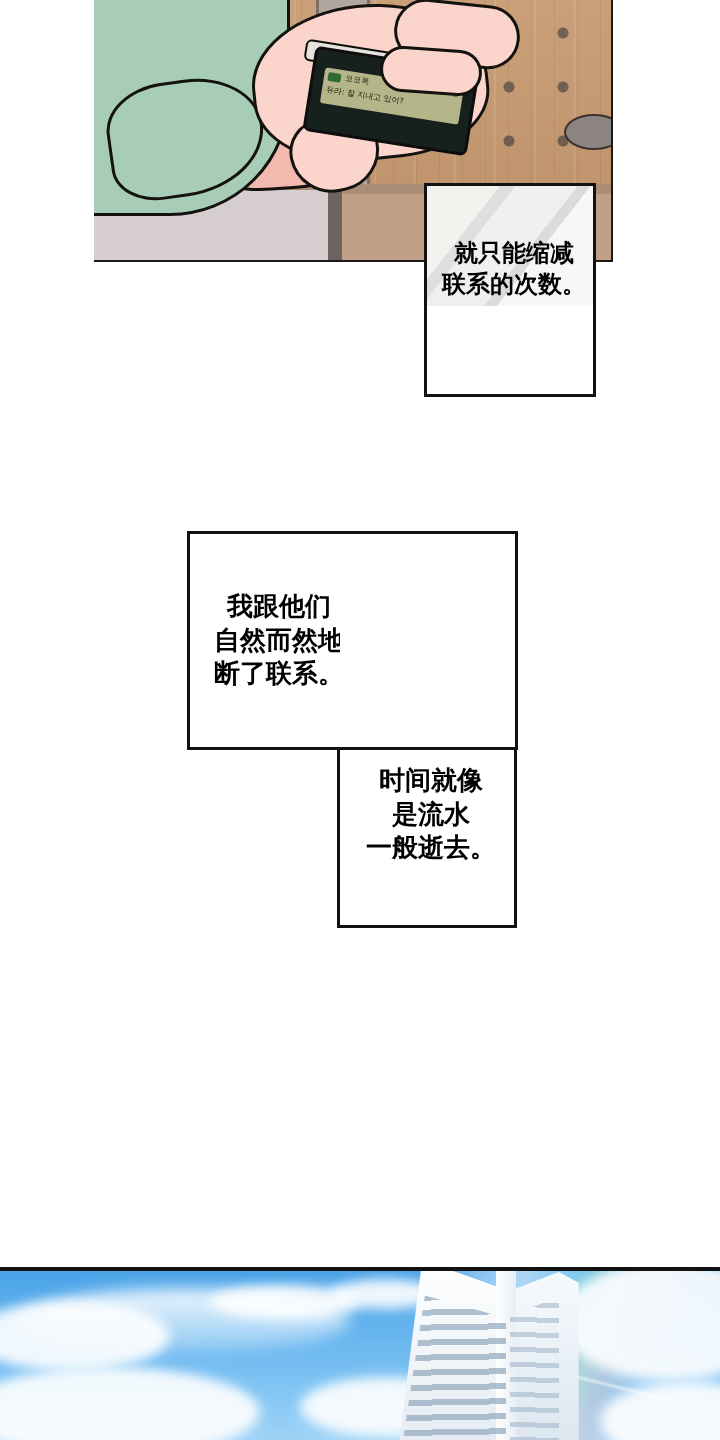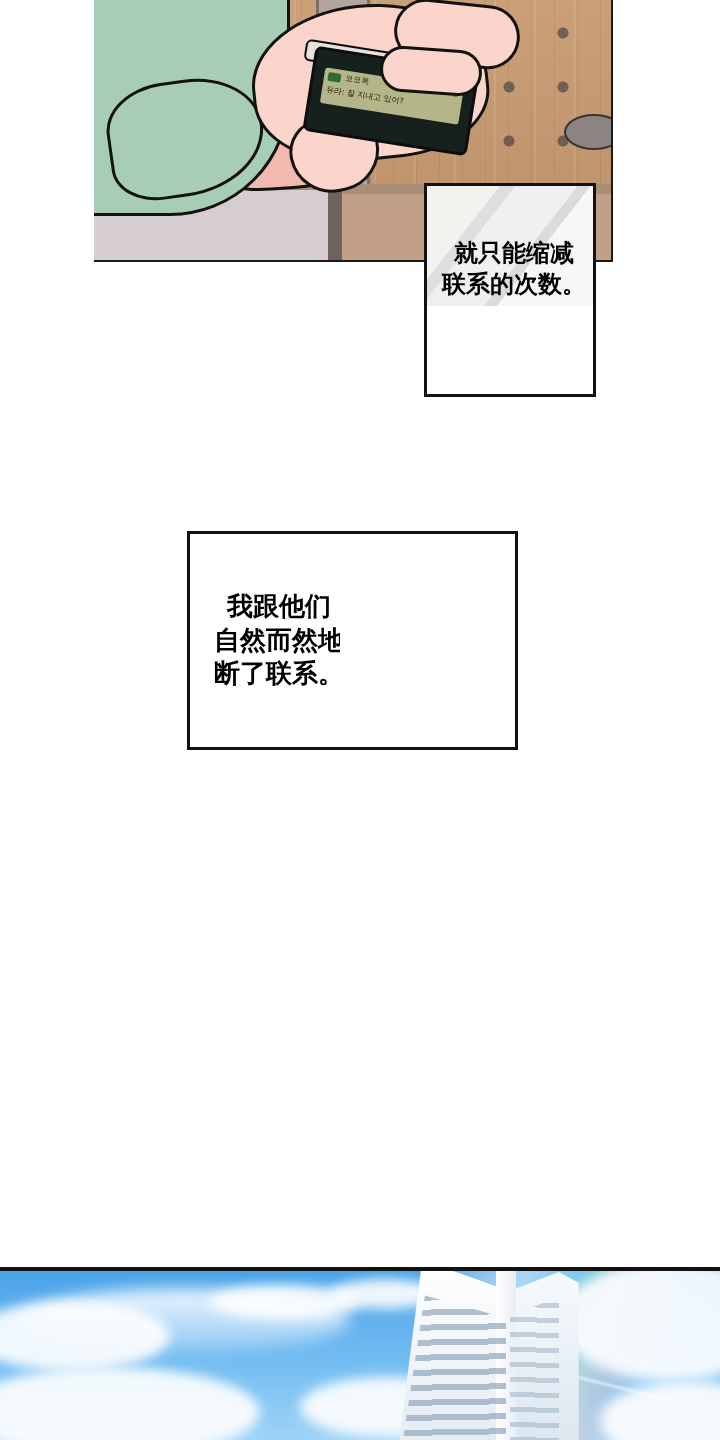--- a/index.html
+++ b/index.html
@@ -387,20 +387,25 @@
     <div class="thumb"></div>
     <div class="finger-a"></div>
   </div>
 
   <div class="bubble" id="bubble-1">
     <div class="glass"></div>
     <div class="btext">就只能缩减
 联系的次数。</div>
   </div>
 
+  <div class="bubble" id="bubble-3">
+    <div class="btext">时间就像
+是流水
+一般逝去。</div>
+  </div>
 
   <div class="bubble" id="bubble-2">
     <div class="btext">我跟他们
 自然而然地
 断了联系。</div>
   </div>
   <div class="joint-mask"></div>
 
   <div class="sky-panel">
     <div class="rainbow"></div>

